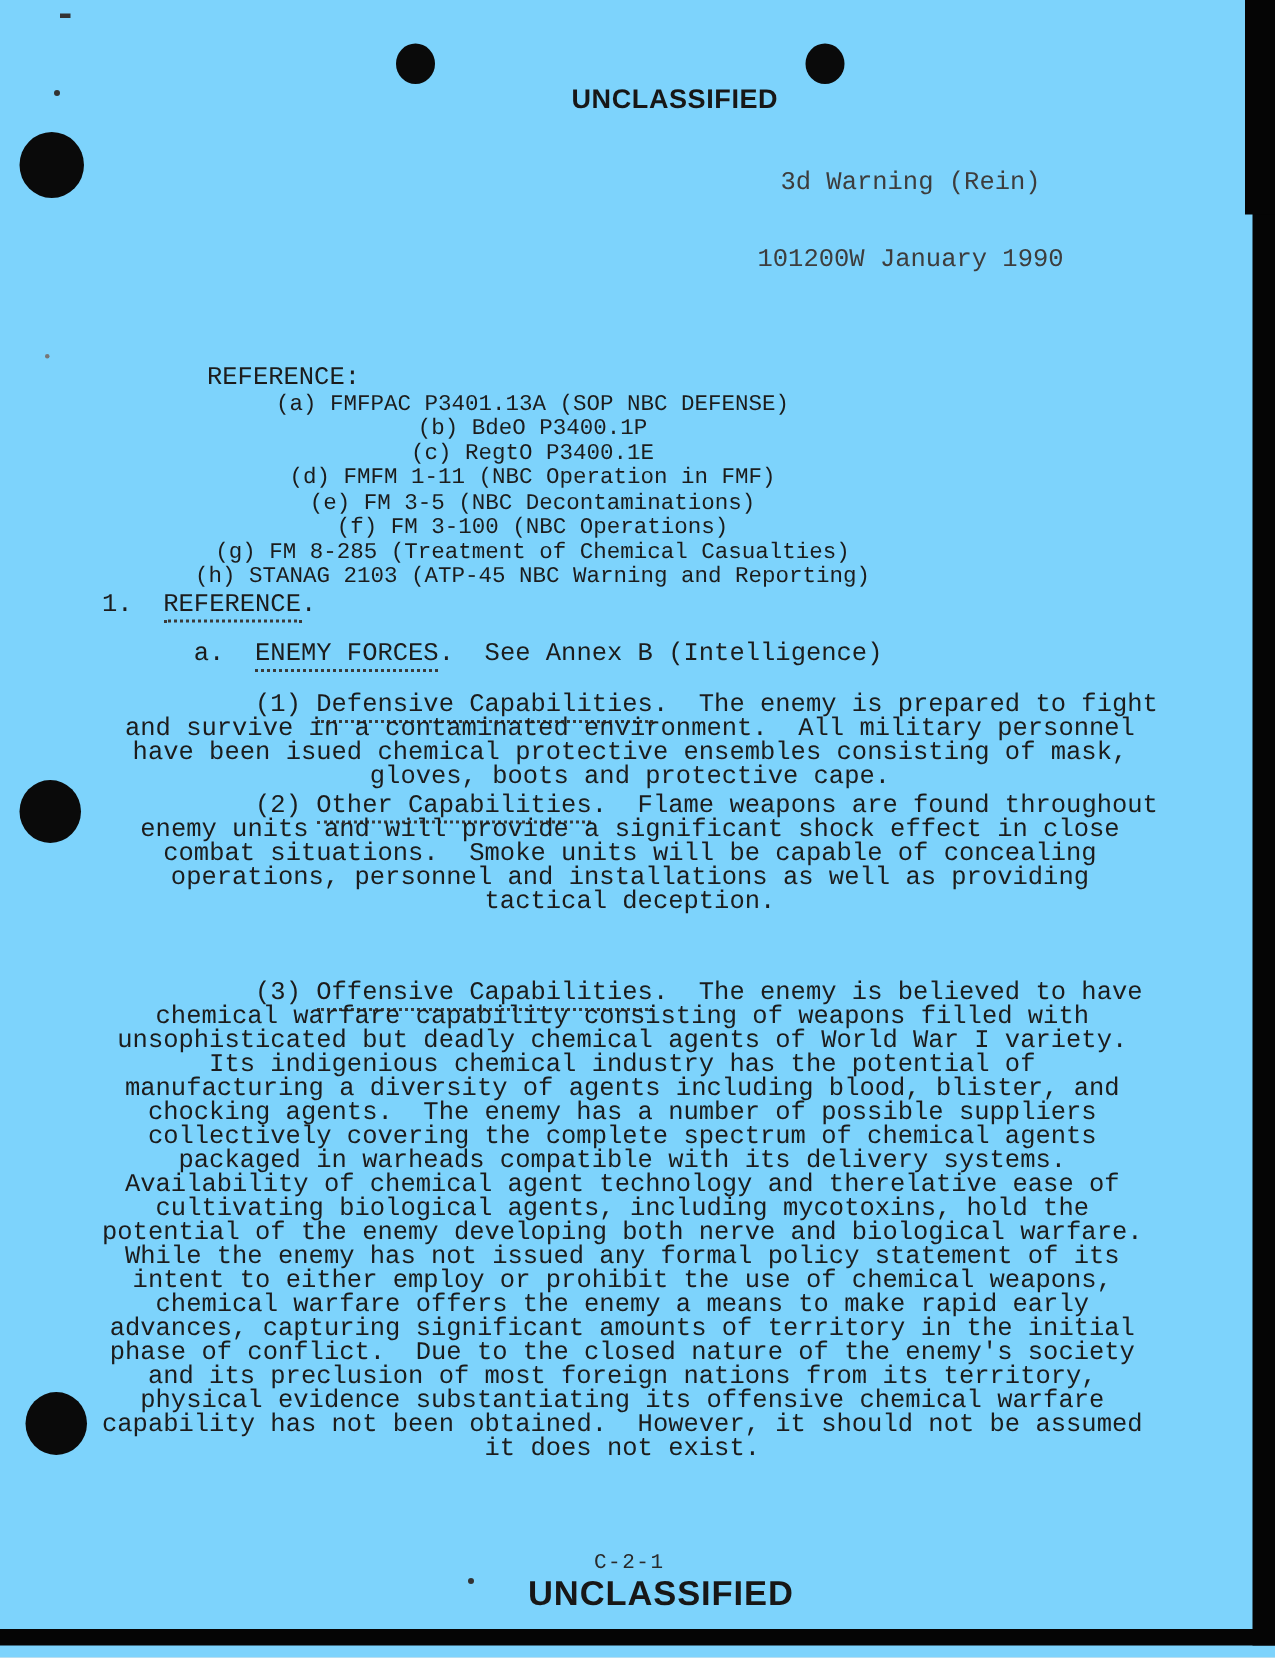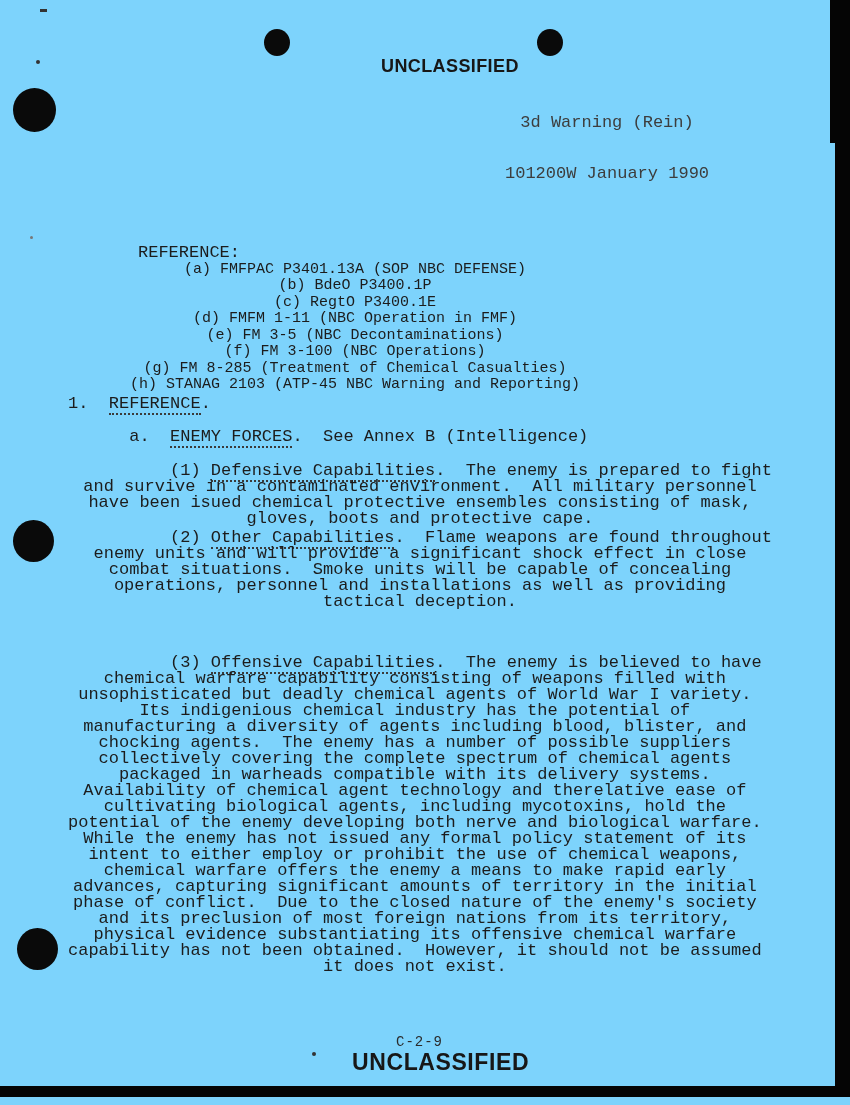--- a/index.html
+++ b/index.html
@@ -143,16 +143,16 @@
 While the enemy has not issued any formal policy statement of its
 intent to either employ or prohibit the use of chemical weapons,
 chemical warfare offers the enemy a means to make rapid early
 advances, capturing significant amounts of territory in the initial
 phase of conflict.  Due to the closed nature of the enemy's society
 and its preclusion of most foreign nations from its territory,
 physical evidence substantiating its offensive chemical warfare
 capability has not been obtained.  However, it should not be assumed
 it does not exist.</span></div>
 
-  <div class="mono page-number">C-2-9</div>
+  <div class="mono page-number">C-2-1</div>
   <div class="banner banner-bottom">UNCLASSIFIED</div>
 
 </div>
 
 </body></html>

